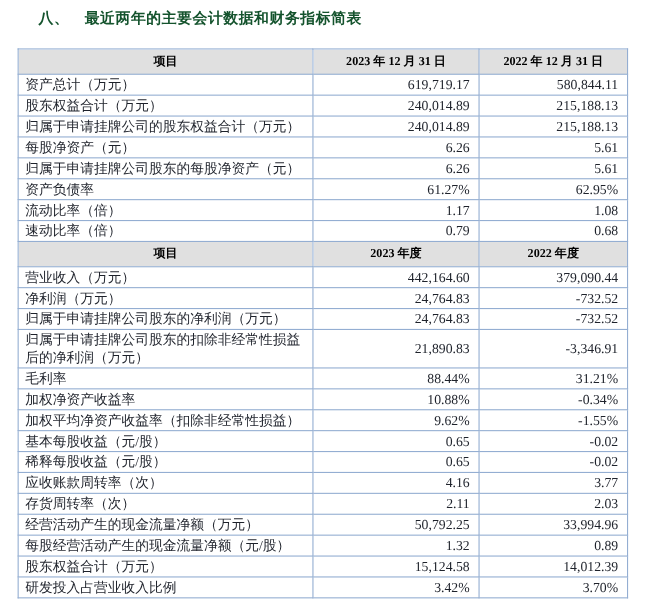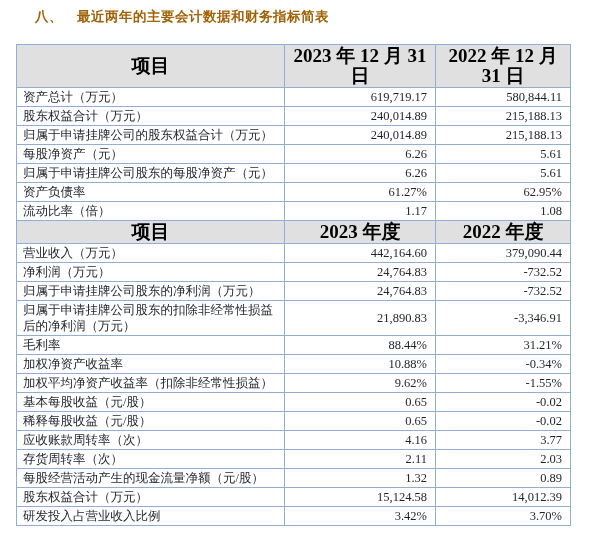--- a/index.html
+++ b/index.html
@@ -14,21 +14,21 @@
     overflow: hidden;
     font-family: "Liberation Serif", "DejaVu Serif", serif;
     color: #1e222b;
   }
   .title {
     position: absolute;
     left: 35px;
     top: 8px;
     font-size: 13.5px;
     font-weight: bold;
-    color: #a16207;
+    color: #14532d;
     letter-spacing: 0.5px;
     white-space: pre;
   }
   table.fin {
     position: absolute;
     left: 16px;
     top: 44px;
     width: 554px;
     border-collapse: collapse;
     table-layout: fixed;
@@ -43,21 +43,21 @@
   }
   table.fin { border: 1px solid #7d95ba; }
   table.fin th {
     background: #e0e0e0;
     color: #000000;
     font-weight: bold;
     text-align: center;
     height: 20px;
     line-height: 20px;
     padding: 1px 2px;
-    font-size: 19px;
+    font-size: 11px;
   }
   table.fin td {
     height: 16px;
     line-height: 16px;
     padding: 1px 2px;
     vertical-align: middle;
   }
   table.fin td.lbl {
     text-align: left;
     padding-left: 6px;
@@ -121,20 +121,25 @@
   <tr>
     <td class="lbl">资产负债率</td>
     <td class="val">61.27%</td>
     <td class="val">62.95%</td>
   </tr>
   <tr>
     <td class="lbl">流动比率（倍）</td>
     <td class="val">1.17</td>
     <td class="val">1.08</td>
   </tr>
+  <tr>
+    <td class="lbl">速动比率（倍）</td>
+    <td class="val">0.79</td>
+    <td class="val">0.68</td>
+  </tr>
 
   <tr>
     <th>项目</th>
     <th>2023 年度</th>
     <th>2022 年度</th>
   </tr>
 
   <tr>
     <td class="lbl">营业收入（万元）</td>
     <td class="val">442,164.60</td>
@@ -184,20 +189,25 @@
     <td class="lbl">应收账款周转率（次）</td>
     <td class="val">4.16</td>
     <td class="val">3.77</td>
   </tr>
   <tr>
     <td class="lbl">存货周转率（次）</td>
     <td class="val">2.11</td>
     <td class="val">2.03</td>
   </tr>
   <tr>
+    <td class="lbl">经营活动产生的现金流量净额（万元）</td>
+    <td class="val">50,792.25</td>
+    <td class="val">33,994.96</td>
+  </tr>
+  <tr>
     <td class="lbl">每股经营活动产生的现金流量净额（元/股）</td>
     <td class="val">1.32</td>
     <td class="val">0.89</td>
   </tr>
   <tr>
     <td class="lbl">股东权益合计（万元）</td>
     <td class="val">15,124.58</td>
     <td class="val">14,012.39</td>
   </tr>
   <tr>

